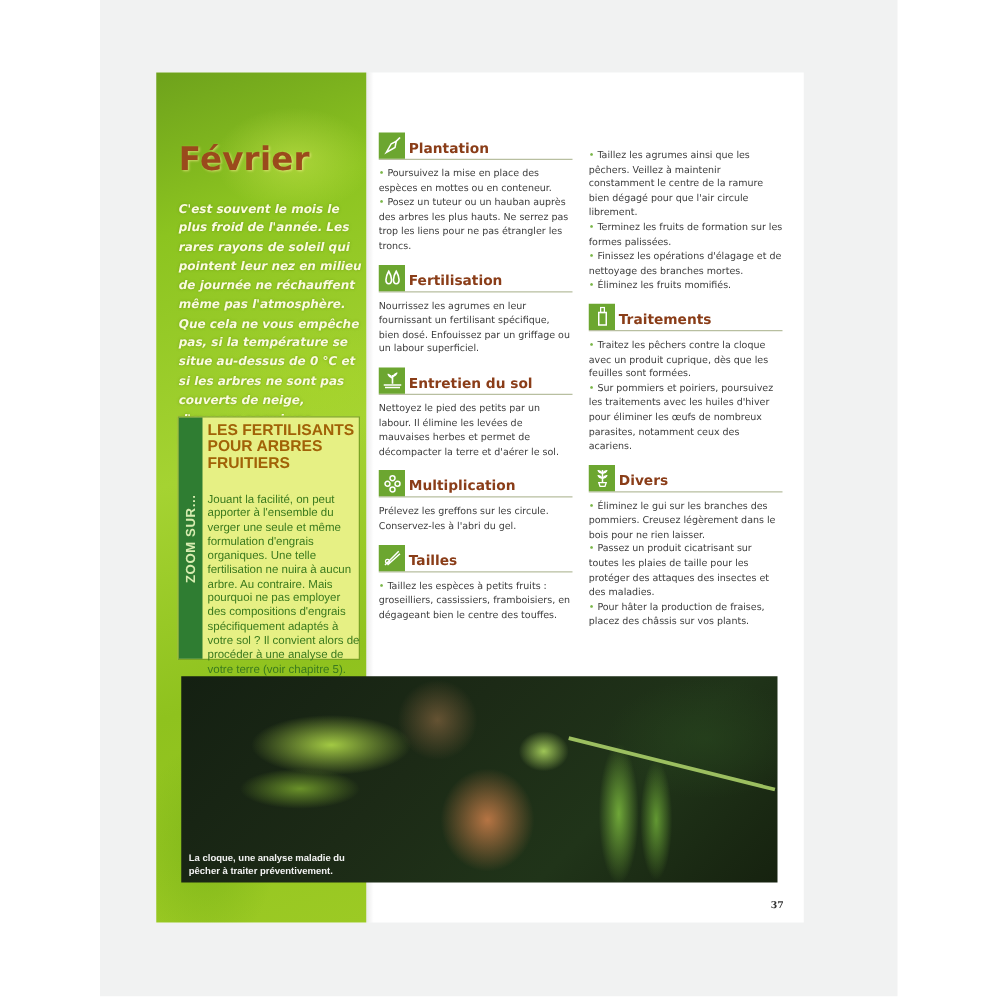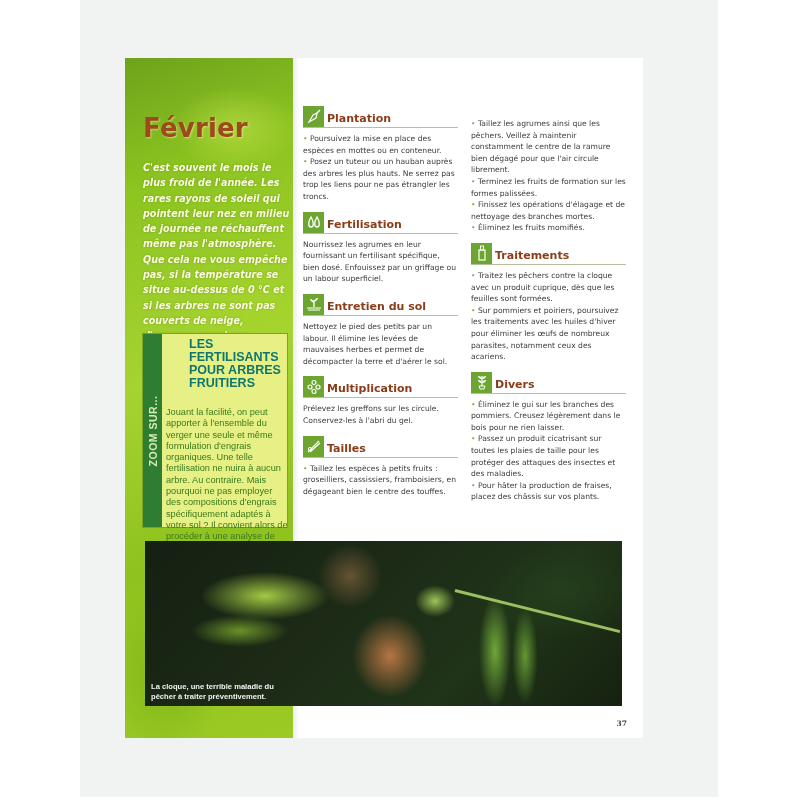--- a/index.html
+++ b/index.html
@@ -46,21 +46,21 @@
     }
     .zoom-tab-label {
       position: absolute; left: 50%; top: 50%;
       transform: translate(-50%, -50%) rotate(-90deg);
       white-space: nowrap; color: #d7ecb0; font-family: "Liberation Sans", sans-serif;
       font-weight: bold; font-size: 10.5px; letter-spacing: 0.5px;
     }
     .zoom-content { position: absolute; left: 23px; top: 4px; width: 122px; }
     .zoom-title {
       font-family: "Liberation Sans", sans-serif; font-weight: bold; font-size: 12.5px;
-      line-height: 13px; color: #0f766e; text-transform: uppercase; margin-left: 23px;
+      line-height: 13px; color: #a16207; text-transform: uppercase;
     }
     .zoom-text {
       font-family: "Liberation Sans", sans-serif; font-size: 9.2px; line-height: 11.3px;
       color: #3b7a1e; margin-top: 17px;
     }
 
     
     .col { position: absolute; top: 48px; width: 155px; }
     .col-mid { left: 178px; }
     .col-right { left: 346px; top: 60px; }
@@ -242,17 +242,17 @@
         <span class="sec-title">Divers</span>
       </div>
       <div class="para bullet">Éliminez le gui sur les branches des pommiers. Creusez légèrement dans le bois pour ne rien laisser.</div>
       <div class="para bullet">Passez un produit cicatrisant sur toutes les plaies de taille pour les protéger des attaques des insectes et des maladies.</div>
       <div class="para bullet">Pour hâter la production de fraises, placez des châssis sur vos plants.</div>
     </div>
   </div>
 
   <div class="photo">
     <div class="photo-stem"></div>
-    <div class="photo-caption">La cloque, une terrible maladie du pêcher à traiter préventivement.</div>
+    <div class="photo-caption">La cloque, une analyse maladie du pêcher à traiter préventivement.</div>
   </div>
 
   <div class="page-number">37</div>
 </div>
 
 </body></html>

